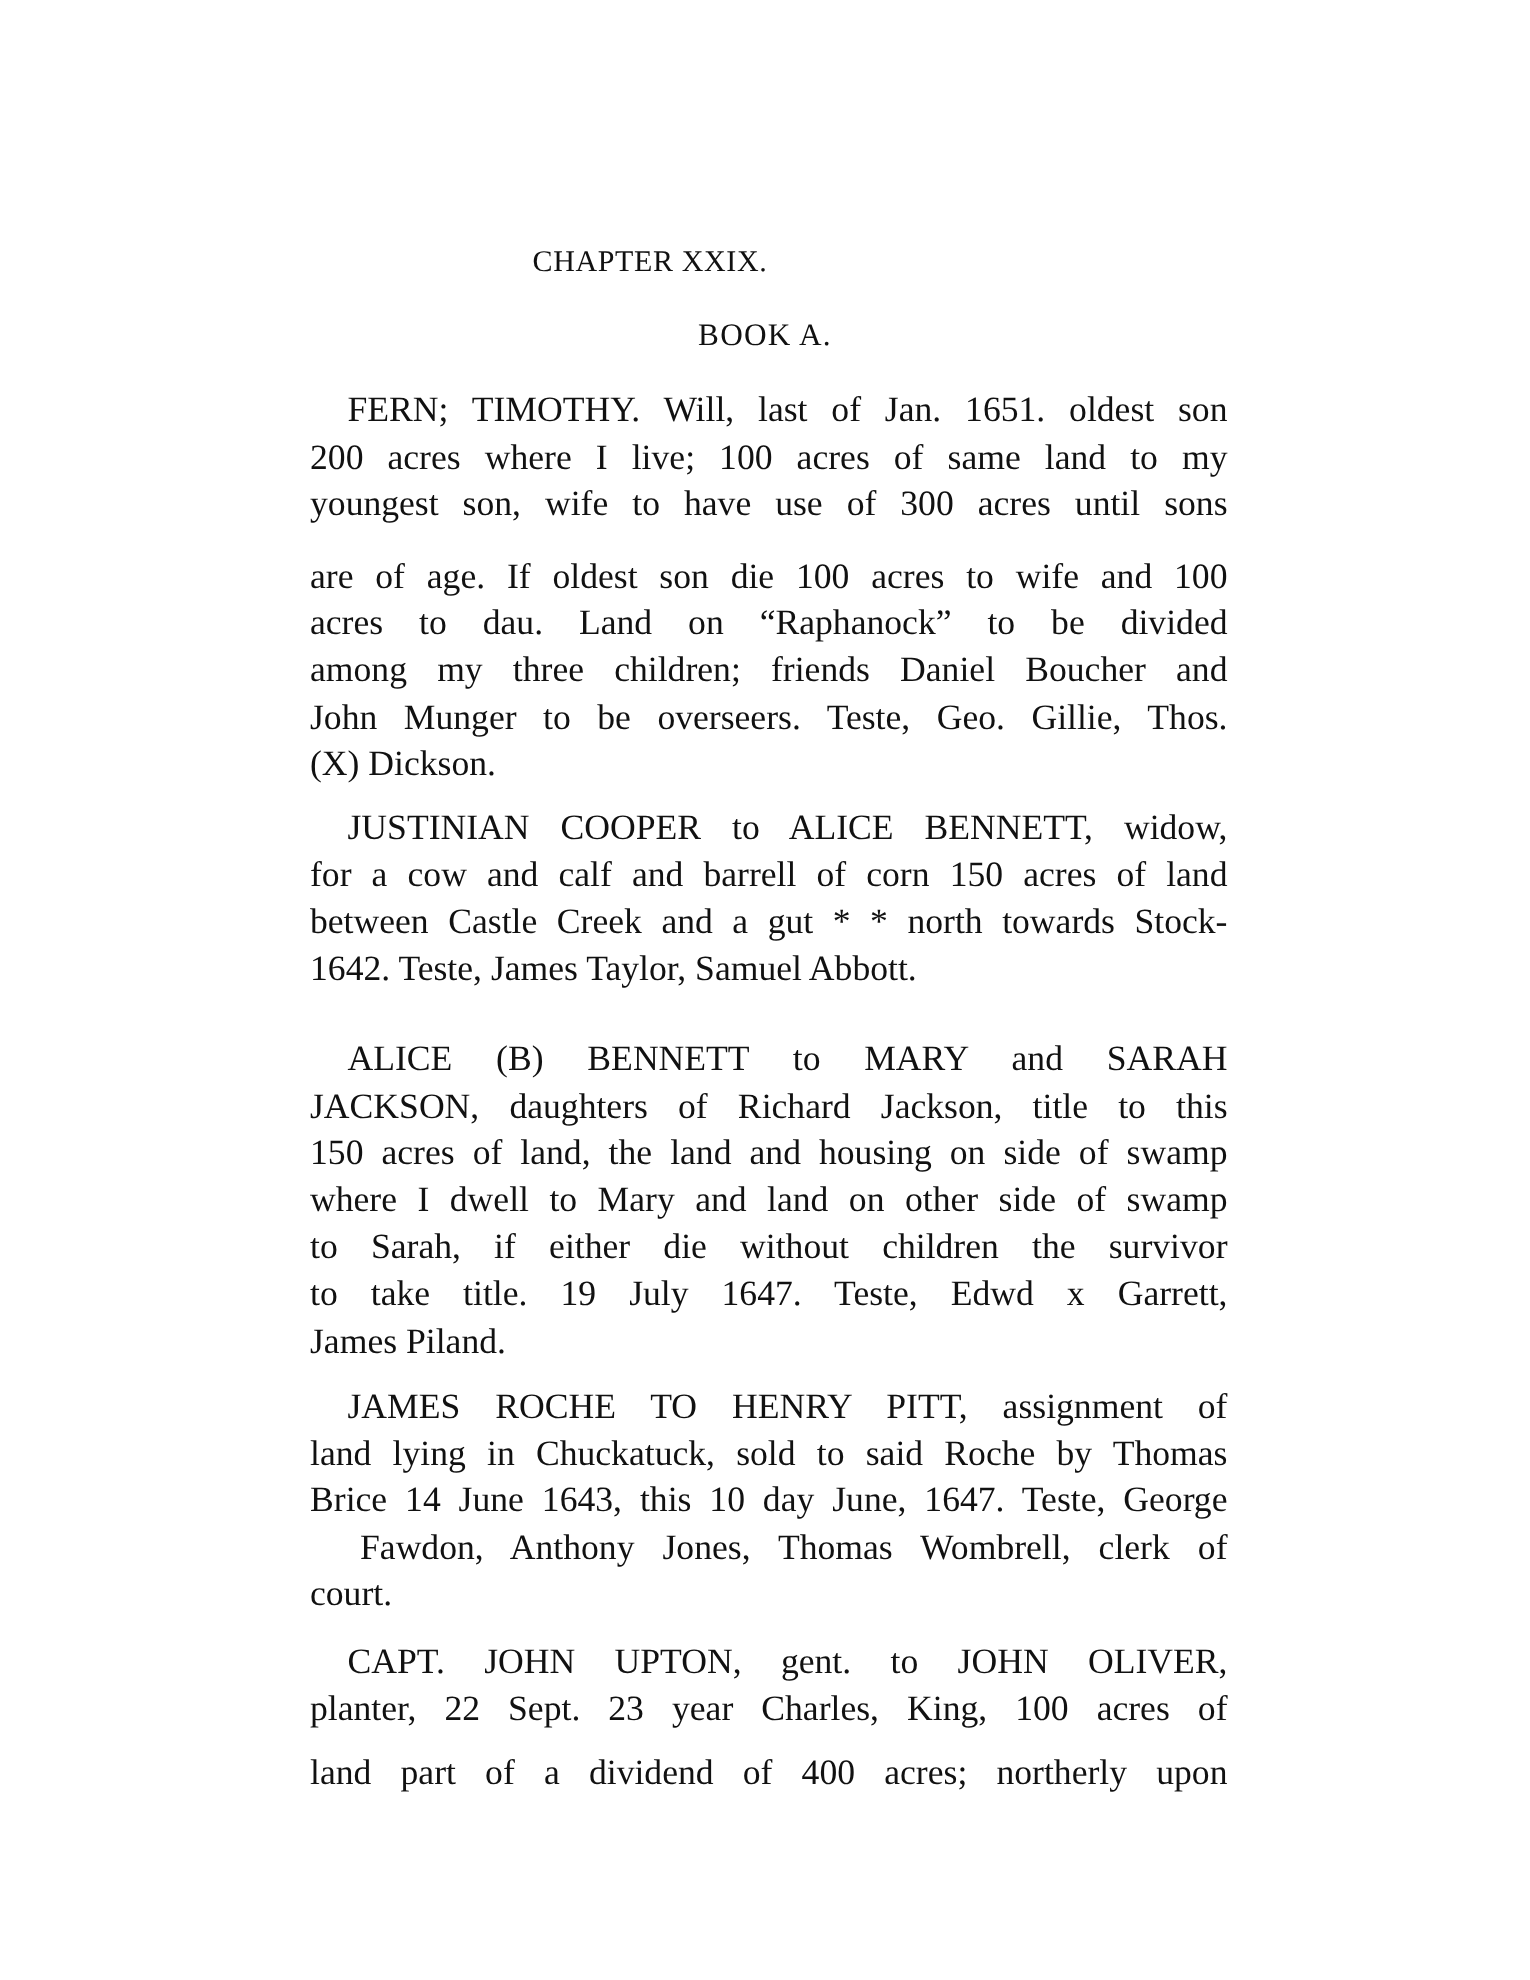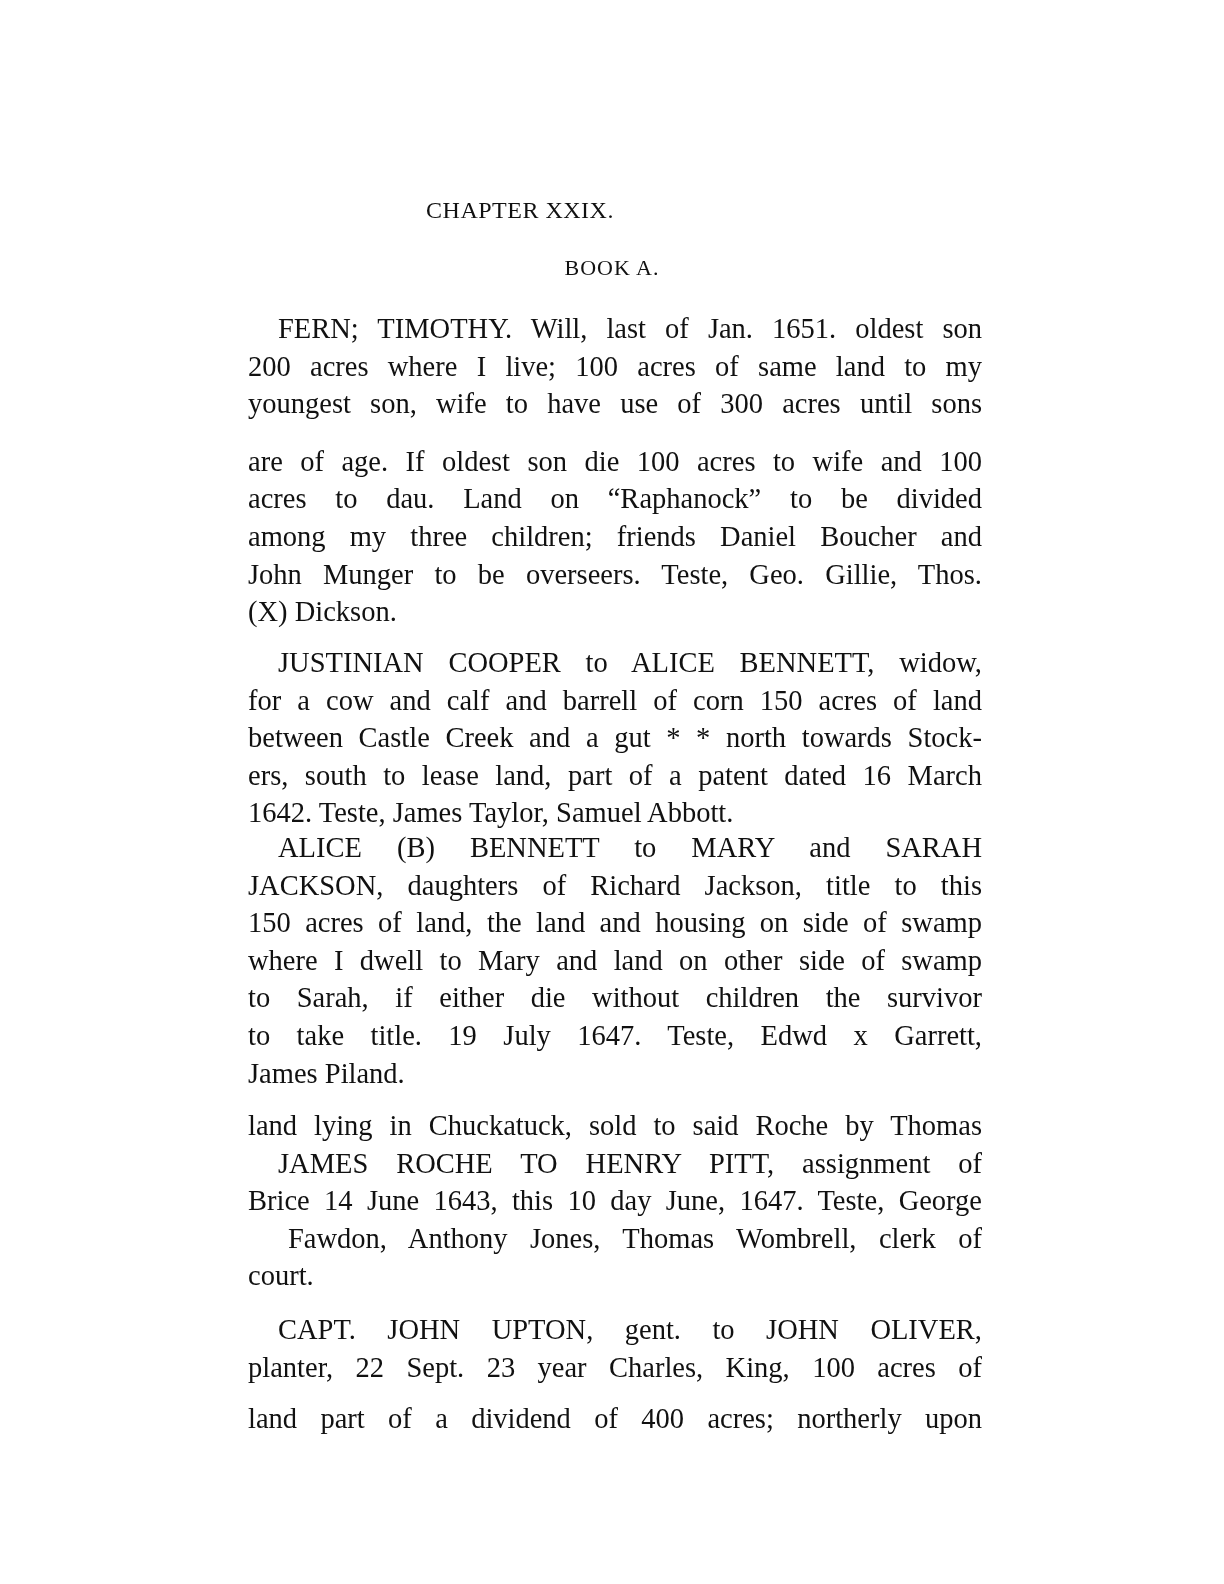--- a/index.html
+++ b/index.html
@@ -1,21 +1,21 @@
 <!DOCTYPE html>
 <html><head>
   <meta charset="utf-8">
   <style>
     html, body { margin: 0; padding: 0; background: #ffffff; }
     body { width: 1224px; height: 1584px; position: relative; overflow: hidden;
       font-family: "Liberation Serif", "DejaVu Serif", serif; color: #111111; }
     .chapter { position: absolute; top: 197px; left: 0; width: 1040px; text-align: center;
       font-size: 24px; letter-spacing: 0.5px; }
     .book { position: absolute; top: 255px; left: 0; width: 1224px; text-align: center;
-      font-size: 22px; letter-spacing: 1px; }
+      font-size: 25px; letter-spacing: 1px; }
     .entry { position: absolute; left: 248px; width: 734px; }
     .line { display: block; height: 37.6px; line-height: 37.6px; font-size: 28.5px;
       text-align: justify; text-align-last: justify; white-space: nowrap; overflow: visible; }
     .line.last { text-align-last: left; }
     .line.indent { padding-left: 30px; }
   </style>
 </head>
 <body>
 
 <div class="chapter">CHAPTER XXIX.</div>
@@ -29,37 +29,36 @@
   <span class="line" style="white-space: normal;">acres to dau.  Land on “Raphanock” to be divided</span>
   <span class="line" style="white-space: normal;">among my three children; friends Daniel Boucher and</span>
   <span class="line" style="white-space: normal;">John Munger to be overseers.   Teste, Geo. Gillie, Thos.</span>
   <span class="line last">(X)  Dickson.</span>
 </div>
 
 <div class="entry" style="top:624px;">
   <span class="line indent" style="white-space: normal; margin-top: 20px;">JUSTINIAN COOPER to ALICE BENNETT, widow,</span>
   <span class="line" style="white-space: normal;">for a cow and calf and barrell of corn 150 acres of land</span>
   <span class="line" style="white-space: normal;">between Castle Creek and a gut * * north towards Stock-</span>
-  <span class="line" style="white-space: normal;">ers, south to lease land, part of a patent dated 16 March</span>
   <span class="line last">1642.   Teste, James Taylor, Samuel Abbott.</span>
 </div>
 
 <div class="entry" style="top:829px;">
   <span class="line indent" style="white-space: normal;">ALICE (B) BENNETT to MARY and SARAH</span>
   <span class="line" style="white-space: normal;">JACKSON, daughters of Richard Jackson, title to this</span>
   <span class="line" style="white-space: normal;">150 acres of land, the land and housing on side of swamp</span>
   <span class="line" style="white-space: normal;">where I dwell to Mary and land on other side of swamp</span>
   <span class="line" style="white-space: normal;">to Sarah, if either die without children the survivor</span>
   <span class="line" style="white-space: normal;">to take title.  19 July 1647.  Teste, Edwd x Garrett,</span>
   <span class="line last">James Piland.</span>
 </div>
 
 <div class="entry" style="top:1107px;">
+  <span class="line indent" style="white-space: normal;">JAMES ROCHE TO HENRY PITT, assignment of</span>
   <span class="line" style="white-space: normal;">land lying in Chuckatuck, sold to said Roche by Thomas</span>
-  <span class="line indent" style="white-space: normal;">JAMES ROCHE TO HENRY PITT, assignment of</span>
   <span class="line" style="white-space: normal;">Brice 14 June 1643, this 10 day June, 1647.  Teste, George</span>
   <span class="line" style="white-space: normal; margin-left: 40px;">Fawdon, Anthony Jones, Thomas Wombrell, clerk of</span>
   <span class="line last">court.</span>
 </div>
 
 <div class="entry" style="top:1311px;">
   <span class="line indent" style="white-space: normal;">CAPT. JOHN UPTON, gent. to JOHN OLIVER,</span>
   <span class="line" style="white-space: normal;">planter, 22 Sept. 23 year Charles, King, 100 acres of</span>
   <span class="line" style="white-space: normal; margin-top: 14px;">land part of a dividend of 400 acres; northerly upon</span>
 </div>

